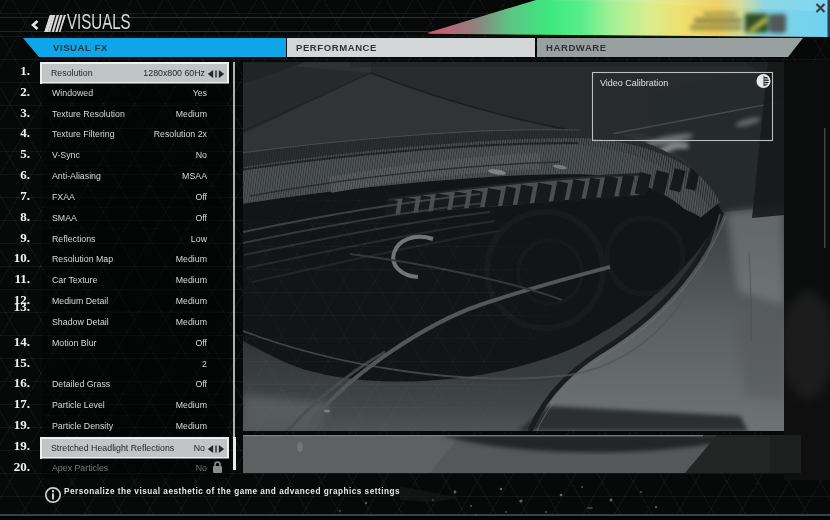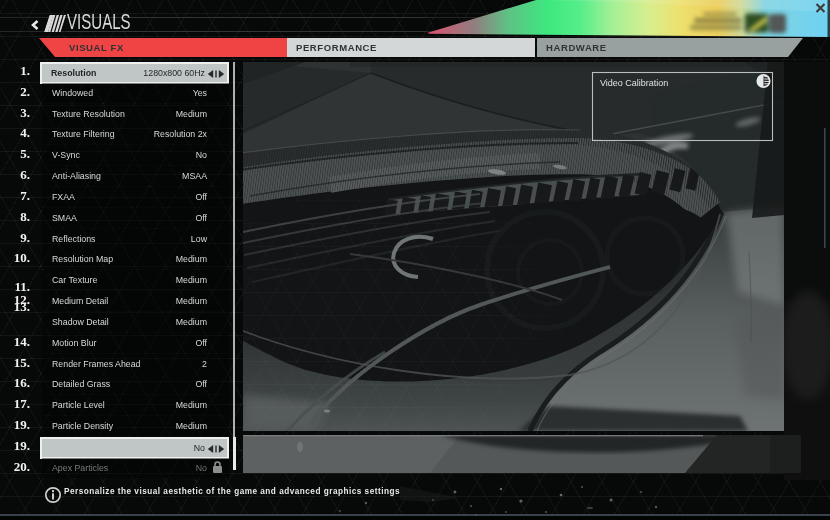--- a/index.html
+++ b/index.html
@@ -17,21 +17,21 @@
   
   .tab{position:absolute;top:38px;height:19px;line-height:19px;
     font-size:9.5px;font-weight:bold;letter-spacing:.6px;color:#2e3334;}
   
   .row{position:absolute;left:42px;width:187px;height:20px;background:rgba(3,4,4,.48);}
   .row .lab{position:absolute;left:10px;top:0;height:20px;line-height:20px;
     font-size:8.8px;color:#d8d8d8;white-space:nowrap;}
   .row .val{position:absolute;right:22px;top:0;height:20px;line-height:20px;
     font-size:8.8px;color:#d8d8d8;white-space:nowrap;}
   .row.sel{background:#c0c5c5;border:2px solid #eef0f0;left:40px;width:185px;height:18px;}
-  .row.sel .lab{color:#1e2223;left:9px;height:23px;line-height:18px;font-weight:bold;}
+  .row.sel .lab{color:#1e2223;left:9px;height:23px;line-height:18px;}
   .row.sel .val{color:#1e2223;height:18px;line-height:18px;}
   .num{position:absolute;left:0;width:30px;text-align:right;
     font-family:"Liberation Serif",serif;font-weight:bold;font-size:13px;color:#f2f2f2;}
 </style>
 </head>
 <body>
 <div class="mesh"></div>
 
 <div class="hl" style="top:17px"></div>
 <div class="hl" style="top:31px"></div>
@@ -91,21 +91,21 @@
       <feGaussianBlur stdDeviation="2.2"></feGaussianBlur>
     </filter>
 
   <rect x="827.5" y="0" width="2.5" height="37" fill="#15191b" opacity=".8"></rect>
   <g stroke="#3b3b3b" stroke-width="2.2">
     <line x1="816.5" y1="4" x2="824.5" y2="12"></line>
     <line x1="824.5" y1="4" x2="816.5" y2="12"></line>
   </g>
 </svg>
 
-<div class="tab" style="left:39px;width:263px;background:#ef4444;
+<div class="tab" style="left:23px;width:263px;background:#0ea5e9;
   clip-path:polygon(0 0,100% 0,100% 100%,16px 100%);padding-left:0;">
   <span style="position:absolute;left:30px">VISUAL FX</span>
   </div>
 <div class="tab" style="left:287px;width:248px;background:#d3d7d7;">
   <span style="position:absolute;left:9px">PERFORMANCE</span>
   </div>
 <div class="tab" style="left:537px;width:266px;background:#99a0a0;
   clip-path:polygon(0 0,100% 0,251px 100%,0 100%);">
   <span style="position:absolute;left:9px">HARDWARE</span>
   </div>
@@ -159,21 +159,21 @@
     <div class="num" style="top:230px">9.</div>
     <div class="row" style="top:229px">
     <div class="lab" style="">Reflections</div>
     <div class="val" style="">Low</div>
     </div>
     <div class="num" style="top:250px">10.</div>
     <div class="row" style="top:249px">
     <div class="lab" style="">Resolution Map</div>
     <div class="val" style="">Medium</div>
     </div>
-    <div class="num" style="top:279px">11.</div>
+    <div class="num" style="top:271px">11.</div>
     <div class="row" style="top:270px">
     <div class="lab" style="">Car Texture</div>
     <div class="val" style="">Medium</div>
     </div>
     <div class="num" style="top:292px">12.</div>
     <div class="row" style="top:291px">
     <div class="lab" style="">Medium Detail</div>
     <div class="val" style="">Medium</div>
     </div>
     <div class="num" style="top:299px">13.</div>
@@ -181,40 +181,40 @@
     <div class="lab" style="">Shadow Detail</div>
     <div class="val" style="">Medium</div>
     </div>
     <div class="num" style="top:334px">14.</div>
     <div class="row" style="top:333px">
     <div class="lab" style="">Motion Blur</div>
     <div class="val" style="">Off</div>
     </div>
     <div class="num" style="top:355px">15.</div>
     <div class="row" style="top:354px">
-    <div class="lab" style="">Render Frames Ahead</div>
     <div class="val" style="">2</div>
     </div>
     <div class="num" style="top:375px">16.</div>
     <div class="row" style="top:374px">
     <div class="lab" style="">Detailed Grass</div>
     <div class="val" style="">Off</div>
     </div>
     <div class="num" style="top:396px">17.</div>
     <div class="row" style="top:395px">
     <div class="lab" style="">Particle Level</div>
     <div class="val" style="">Medium</div>
     </div>
     <div class="num" style="top:417px">19.</div>
     <div class="row" style="top:416px">
     <div class="lab" style="">Particle Density</div>
     <div class="val" style="">Medium</div>
     </div>
     <div class="num" style="top:438px">19.</div>
     <div class="row sel" style="top:437px">
+    <div class="lab" style="">Stretched Headlight Reflections</div>
     <div class="val" style="">No</div>
       <svg style="position:absolute;right:2px;top:6px" width="18" height="8" viewBox="0 0 18 8">
      <polygon points="6.2,0 6.2,8 0.8,4" fill="#26292a"></polygon>
         <rect x="8.3" y="0.5" width="1.4" height="7" fill="#26292a"></rect>
         <polygon points="11.8,0 11.8,8 17.2,4" fill="#26292a"></polygon>
       </svg>
     </div>
     <div class="num" style="top:459px">20.</div>
     <div class="row" style="top:458px">
     <div class="lab" style="color:#787c7d">Apex Particles</div>

